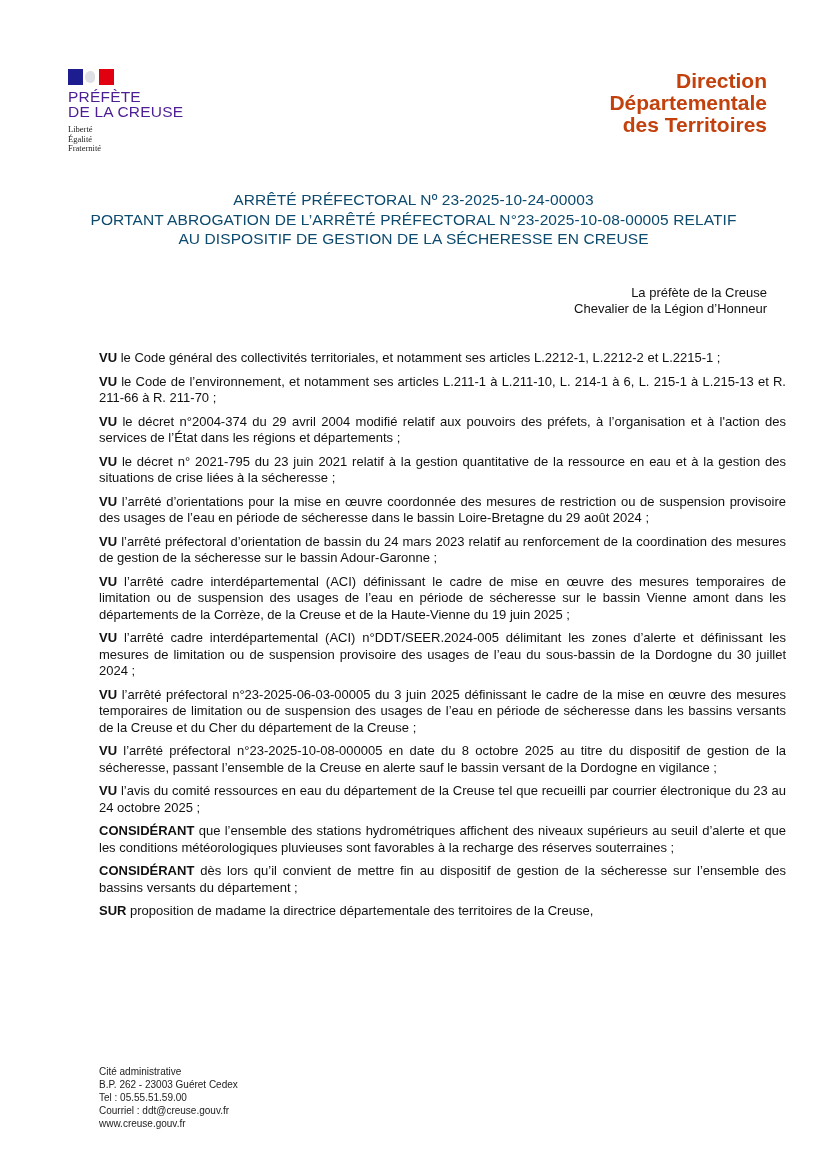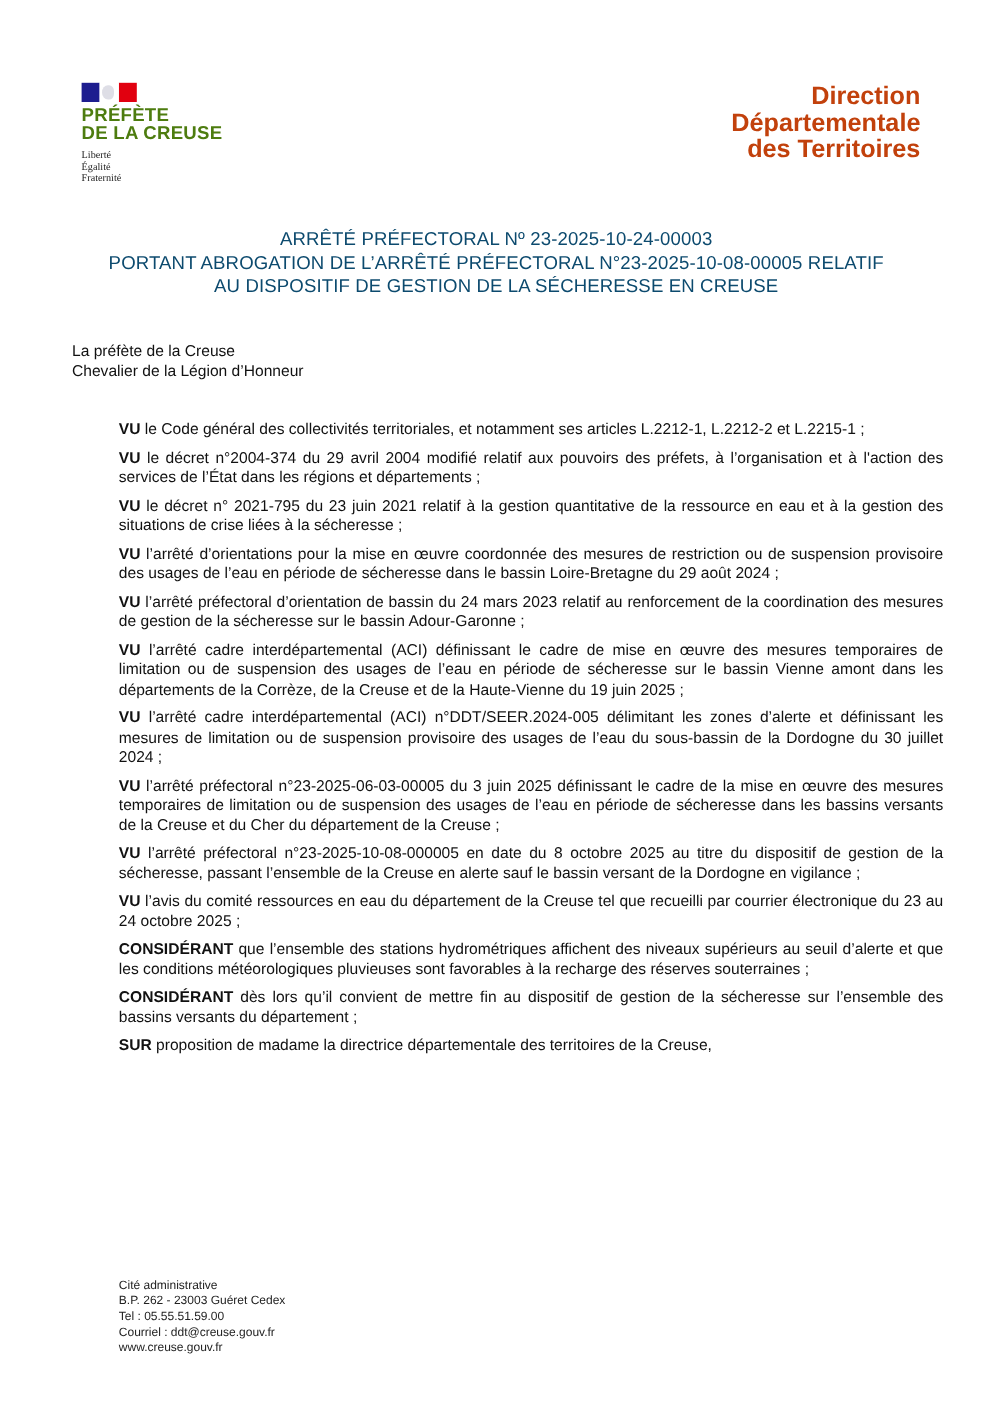--- a/index.html
+++ b/index.html
@@ -10,37 +10,37 @@
     .logo { position: absolute; left: 68px; top: 69px; width: 130px; }
     .flag { display: flex; width: 46px; height: 16px; }
     .flag .blue { width: 15px; background: #1d1d8f; }
     .flag .white { width: 16px; background: #ffffff; position: relative; }
     .flag .red { width: 15px; background: #e1000f; }
     .flag .white::after {
       content: ""; position: absolute; left: 2px; top: 2px; width: 10px; height: 12px;
       border-radius: 50% 40% 40% 50%; background: #c8c8d6; opacity: .6;
     }
     .logo-title {
-      margin-top: 4px; font-weight: bold; font-size: 15.5px; line-height: 15px;
-      letter-spacing: 0.2px; color: #4d7c0f;
+      margin-top: 4px; font-weight: normal; font-size: 15.5px; line-height: 15px;
+      letter-spacing: 0.2px; color: #4c1d95;
     }
     .motto {
       margin-top: 6px; font-family: "Liberation Serif", "DejaVu Serif", serif; 
       font-size: 8.5px; line-height: 9.5px; color: #222;
     }
     .service {
       position: absolute; right: 60px; top: 70px; text-align: right;
       font-weight: bold; font-size: 21px; line-height: 22px; color: #c2410c;
     }
     .title-block {
       position: absolute; left: 60px; right: 60px; top: 190px; text-align: center;
       font-size: 15.5px; line-height: 19.5px; color: #0c4a6e; letter-spacing: 0.1px;
     }
     .signer {
-      position: absolute; left: 60px; right: 60px; top: 285px; text-align: left;
+      position: absolute; left: 60px; right: 60px; top: 285px; text-align: right;
       font-size: 13px; line-height: 16px; color: #111;
     }
     .body-text {
       position: absolute; left: 99px; right: 41px; top: 350px;
       font-size: 13px; line-height: 16.5px; color: #111; text-align: justify;
     }
     .para { margin: 0 0 7px 0; }
     .para b { font-weight: bold; }
     .footer {
       position: absolute; left: 99px; top: 1065px;
@@ -79,20 +79,21 @@
   <div>AU DISPOSITIF DE GESTION DE LA SÉCHERESSE EN CREUSE</div>
 </div>
 
 <div class="signer">
   <div>La préfète de la Creuse</div>
   <div>Chevalier de la Légion d’Honneur</div>
 </div>
 
 <div class="body-text">
   <p class="para"><b>VU</b><span> le Code général des collectivités territoriales, et notamment ses articles L.2212-1, L.2212-2 et L.2215-1 ;</span></p>
+  <p class="para"><b>VU</b><span> le Code de l’environnement, et notamment ses articles L.211-1 à L.211-10, L. 214-1 à 6, L. 215-1 à L.215-13 et R. 211-66 à R. 211-70 ;</span></p>
   <p class="para"><b>VU</b><span> le décret n°2004-374 du 29 avril 2004 modifié relatif aux pouvoirs des préfets, à l’organisation et à l'action des services de l’État dans les régions et départements ;</span></p>
   <p class="para"><b>VU</b><span> le décret n° 2021-795 du 23 juin 2021 relatif à la gestion quantitative de la ressource en eau et à la gestion des situations de crise liées à la sécheresse ;</span></p>
   <p class="para"><b>VU</b><span> l’arrêté d’orientations pour la mise en œuvre coordonnée des mesures de restriction ou de suspension provisoire des usages de l’eau en période de sécheresse dans le bassin Loire-Bretagne du 29 août 2024 ;</span></p>
   <p class="para"><b>VU</b><span> l’arrêté préfectoral d’orientation de bassin du 24 mars 2023 relatif au renforcement de la coordination des mesures de gestion de la sécheresse sur le bassin Adour-Garonne ;</span></p>
   <p class="para"><b>VU</b><span> l’arrêté cadre interdépartemental (ACI) définissant le cadre de mise en œuvre des mesures temporaires de limitation ou de suspension des usages de l’eau en période de sécheresse sur le bassin Vienne amont dans les départements de la Corrèze, de la Creuse et de la Haute-Vienne du 19 juin 2025 ;</span></p>
   <p class="para"><b>VU</b><span> l’arrêté cadre interdépartemental (ACI) n°DDT/SEER.2024-005 délimitant les zones d’alerte et définissant les mesures de limitation ou de suspension provisoire des usages de l’eau du sous-bassin de la Dordogne du 30 juillet 2024 ;</span></p>
   <p class="para"><b>VU</b><span> l’arrêté préfectoral n°23-2025-06-03-00005 du 3 juin 2025 définissant le cadre de la mise en œuvre des mesures temporaires de limitation ou de suspension des usages de l’eau en période de sécheresse dans les bassins versants de la Creuse et du Cher du département de la Creuse ;</span></p>
   <p class="para"><b>VU</b><span> l’arrêté préfectoral n°23-2025-10-08-000005 en date du 8 octobre 2025 au titre du dispositif de gestion de la sécheresse, passant l’ensemble de la Creuse en alerte sauf le bassin versant de la Dordogne en vigilance ;</span></p>
   <p class="para"><b>VU</b><span> l’avis du comité ressources en eau du département de la Creuse tel que recueilli par courrier électronique du 23 au 24 octobre 2025 ;</span></p>
   <p class="para"><b>CONSIDÉRANT</b><span> que l’ensemble des stations hydrométriques affichent des niveaux supérieurs au seuil d’alerte et que les conditions météorologiques pluvieuses sont favorables à la recharge des réserves souterraines ;</span></p>

